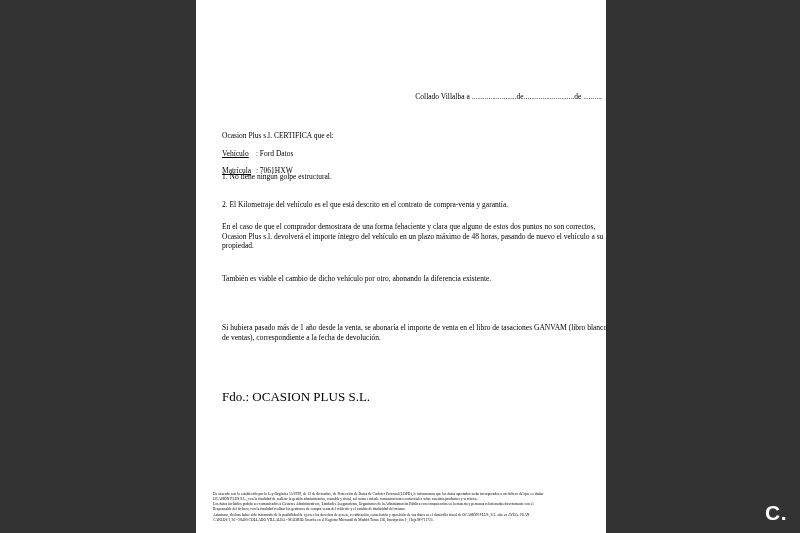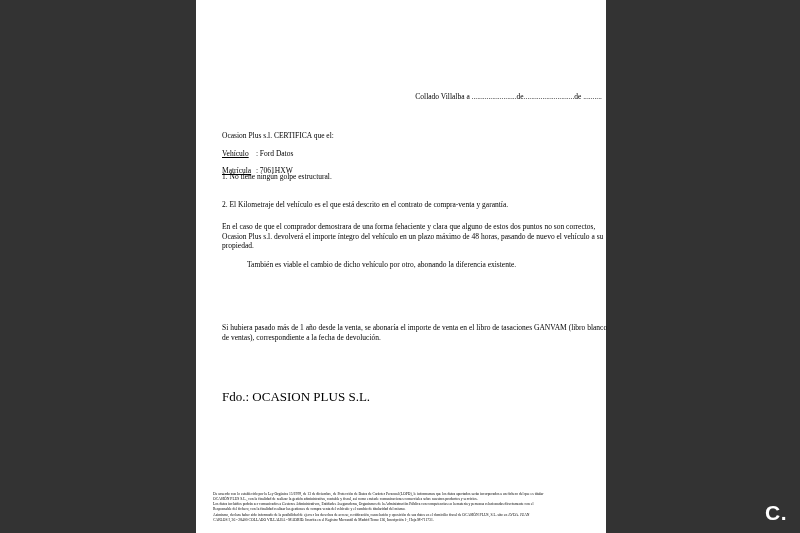--- a/index.html
+++ b/index.html
@@ -27,21 +27,21 @@
     font-size:7.5px;white-space:nowrap;
   }
   .certify{position:absolute;left:26px;top:124px;font-size:7.5px;line-height:10.5px;}
   .certify .row{white-space:nowrap;margin-top:7px;}
   .certify .lbl{display:inline-block;min-width:32px;text-decoration:underline;}
   .point{position:absolute;left:26px;font-size:7.5px;white-space:nowrap;}
   .point-1{top:172px;text-align:center;}
   .point-2{top:190px;margin-top:10px;}
   .para{position:absolute;left:26px;width:386px;font-size:7.5px;line-height:9.6px;}
   .para-1{top:222px;}
-  .para-2{top:260px;margin-left:25px;}
+  .para-2{top:274px;}
   .para-3{top:284px;margin-top:39px;}
   .signature{position:absolute;left:26px;top:389px;font-size:13px;white-space:nowrap;}
   .fine-print{
     position:absolute;left:17px;top:491px;width:384px;height:38px;overflow:hidden;
   }
   .fine-print-inner{
     width:768px;transform:scale(0.5);transform-origin:0 0;
     font-size:7.4px;line-height:10.4px;
   }
   .fine-print-inner div{white-space:nowrap;}

